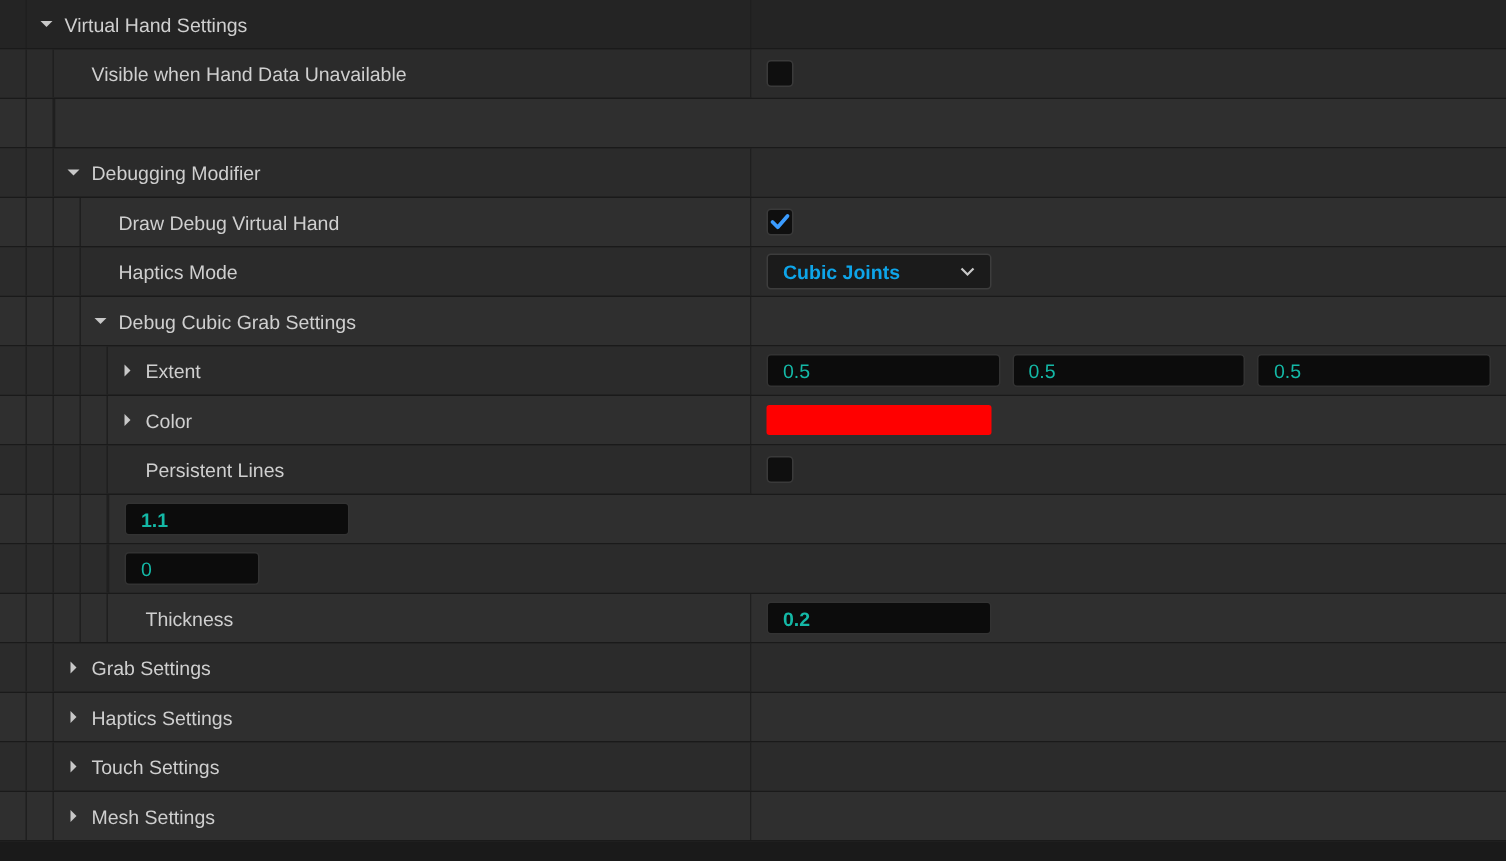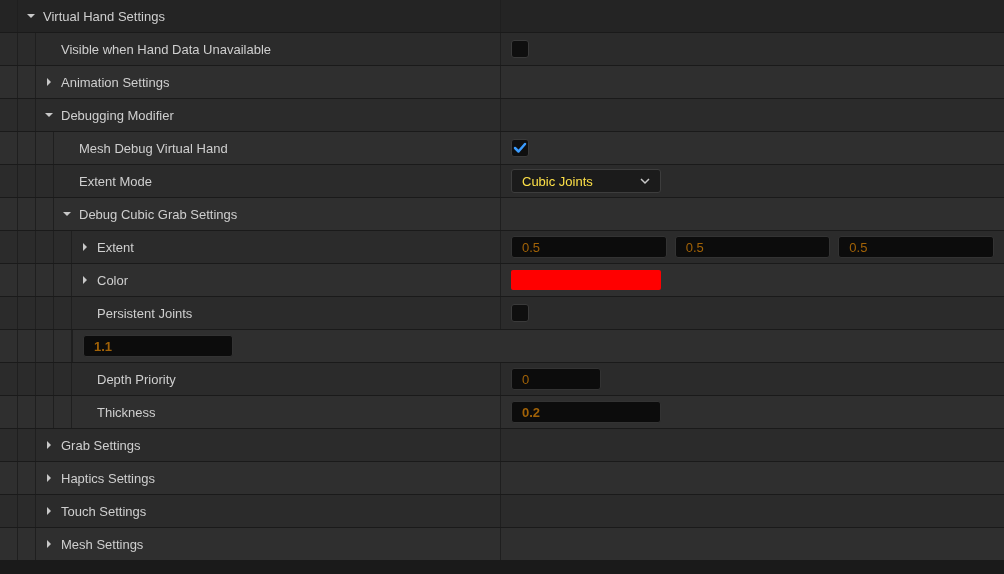--- a/index.html
+++ b/index.html
@@ -78,31 +78,32 @@
   .dropdown {
     background: #1b1b1b;
     border: 1px solid #3d3d3d;
     border-radius: 3px;
     height: 24px;
     min-width: 150px;
     padding: 0 10px;
     display: inline-flex;
     align-items: center;
     justify-content: space-between;
-    color: #fde047;
+    color: #0ea5e9;
     cursor: pointer;
     gap: 20px;
+    font-weight: bold;
   }
   .num-input {
     background: #0c0c0c;
     border: 1px solid #333;
     border-radius: 3px;
     height: 22px;
     padding: 0 10px;
-    color: #a16207;
+    color: #14b8a6;
     font-size: 13px;
     cursor: text;
     display: inline-flex;
     align-items: center;
   }
   .num-input.w150 { width: 150px; font-weight: bold; }
   .num-input.w88 { width: 90px; }
   .color-swatch {
     width: 150px;
     height: 20px;
@@ -143,28 +144,20 @@
     <div class="value-cell">
       <span class="checkbox">
         
       </span>
     </div>
   </div>
 
   <div class="row">
     <div class="indent-cell"></div>
     <div class="indent-cell"></div>
-    <div class="label-cell" style="width:464px">
-      <span class="arrow">
-        <svg width="10" height="10" viewBox="0 0 10 10">
-            <path d="M3 1 L7 5 L3 9 Z" fill="#c8c8c8"></path>
-          </svg>
-      </span>
-      <span class="label-text">Animation Settings</span>
-    </div>
     <div class="splitter"></div>
     <div class="value-cell"></div>
   </div>
 
   <div class="row">
     <div class="indent-cell"></div>
     <div class="indent-cell"></div>
     <div class="label-cell" style="width:464px">
       <span class="arrow">
         <svg width="10" height="10" viewBox="0 0 10 10">
@@ -176,39 +169,39 @@
     <div class="splitter"></div>
     <div class="value-cell"></div>
   </div>
 
   <div class="row">
     <div class="indent-cell"></div>
     <div class="indent-cell"></div>
     <div class="indent-cell"></div>
     <div class="label-cell" style="width:446px">
       <span class="arrow" style="width:10px"></span>
-      <span class="label-text">Mesh Debug Virtual Hand</span>
+      <span class="label-text">Draw Debug Virtual Hand</span>
     </div>
     <div class="splitter"></div>
     <div class="value-cell">
       <span class="checkbox checked">
         <svg width="14" height="14" viewBox="0 0 14 14">
             <path d="M2 7 L5.5 10.5 L12 3" stroke="#3b9cff" stroke-width="2.5" fill="none" stroke-linecap="round" stroke-linejoin="round"></path>
           </svg>
       </span>
     </div>
   </div>
 
   <div class="row">
     <div class="indent-cell"></div>
     <div class="indent-cell"></div>
     <div class="indent-cell"></div>
     <div class="label-cell" style="width:446px">
       <span class="arrow" style="width:10px"></span>
-      <span class="label-text">Extent Mode</span>
+      <span class="label-text">Haptics Mode</span>
     </div>
     <div class="splitter"></div>
     <div class="value-cell">
       <div class="dropdown">
         <span>Cubic Joints</span>
         <svg width="10" height="10" viewBox="0 0 10 10">
             <path d="M1 3 L5 7 L9 3" stroke="#c8c8c8" stroke-width="1.5" fill="none"></path>
           </svg>
       </div>
     </div>
@@ -272,21 +265,21 @@
     </div>
   </div>
 
   <div class="row">
     <div class="indent-cell"></div>
     <div class="indent-cell"></div>
     <div class="indent-cell"></div>
     <div class="indent-cell"></div>
     <div class="label-cell" style="width:428px">
       <span class="arrow" style="width:10px"></span>
-      <span class="label-text">Persistent Joints</span>
+      <span class="label-text">Persistent Lines</span>
     </div>
     <div class="splitter"></div>
     <div class="value-cell">
       <span class="checkbox">
         
       </span>
     </div>
   </div>
 
   <div class="row">
@@ -298,37 +291,33 @@
     <div class="value-cell">
       <div class="num-input w150">1.1</div>
     </div>
   </div>
 
   <div class="row">
     <div class="indent-cell"></div>
     <div class="indent-cell"></div>
     <div class="indent-cell"></div>
     <div class="indent-cell"></div>
+    <div class="splitter"></div>
+    <div class="value-cell">
+      <div class="num-input w88">0</div>
+    </div>
+  </div>
+
+  <div class="row">
+    <div class="indent-cell"></div>
+    <div class="indent-cell"></div>
+    <div class="indent-cell"></div>
+    <div class="indent-cell"></div>
     <div class="label-cell" style="width:428px">
       <span class="arrow" style="width:10px"></span>
-      <span class="label-text">Depth Priority</span>
-    </div>
-    <div class="splitter"></div>
-    <div class="value-cell">
-      <div class="num-input w88">0</div>
-    </div>
-  </div>
-
-  <div class="row">
-    <div class="indent-cell"></div>
-    <div class="indent-cell"></div>
-    <div class="indent-cell"></div>
-    <div class="indent-cell"></div>
-    <div class="label-cell" style="width:428px">
-      <span class="arrow" style="width:10px"></span>
       <span class="label-text">Thickness</span>
     </div>
     <div class="splitter"></div>
     <div class="value-cell">
       <div class="num-input w150">0.2</div>
     </div>
   </div>
 
   <div class="row">
     <div class="indent-cell"></div>

